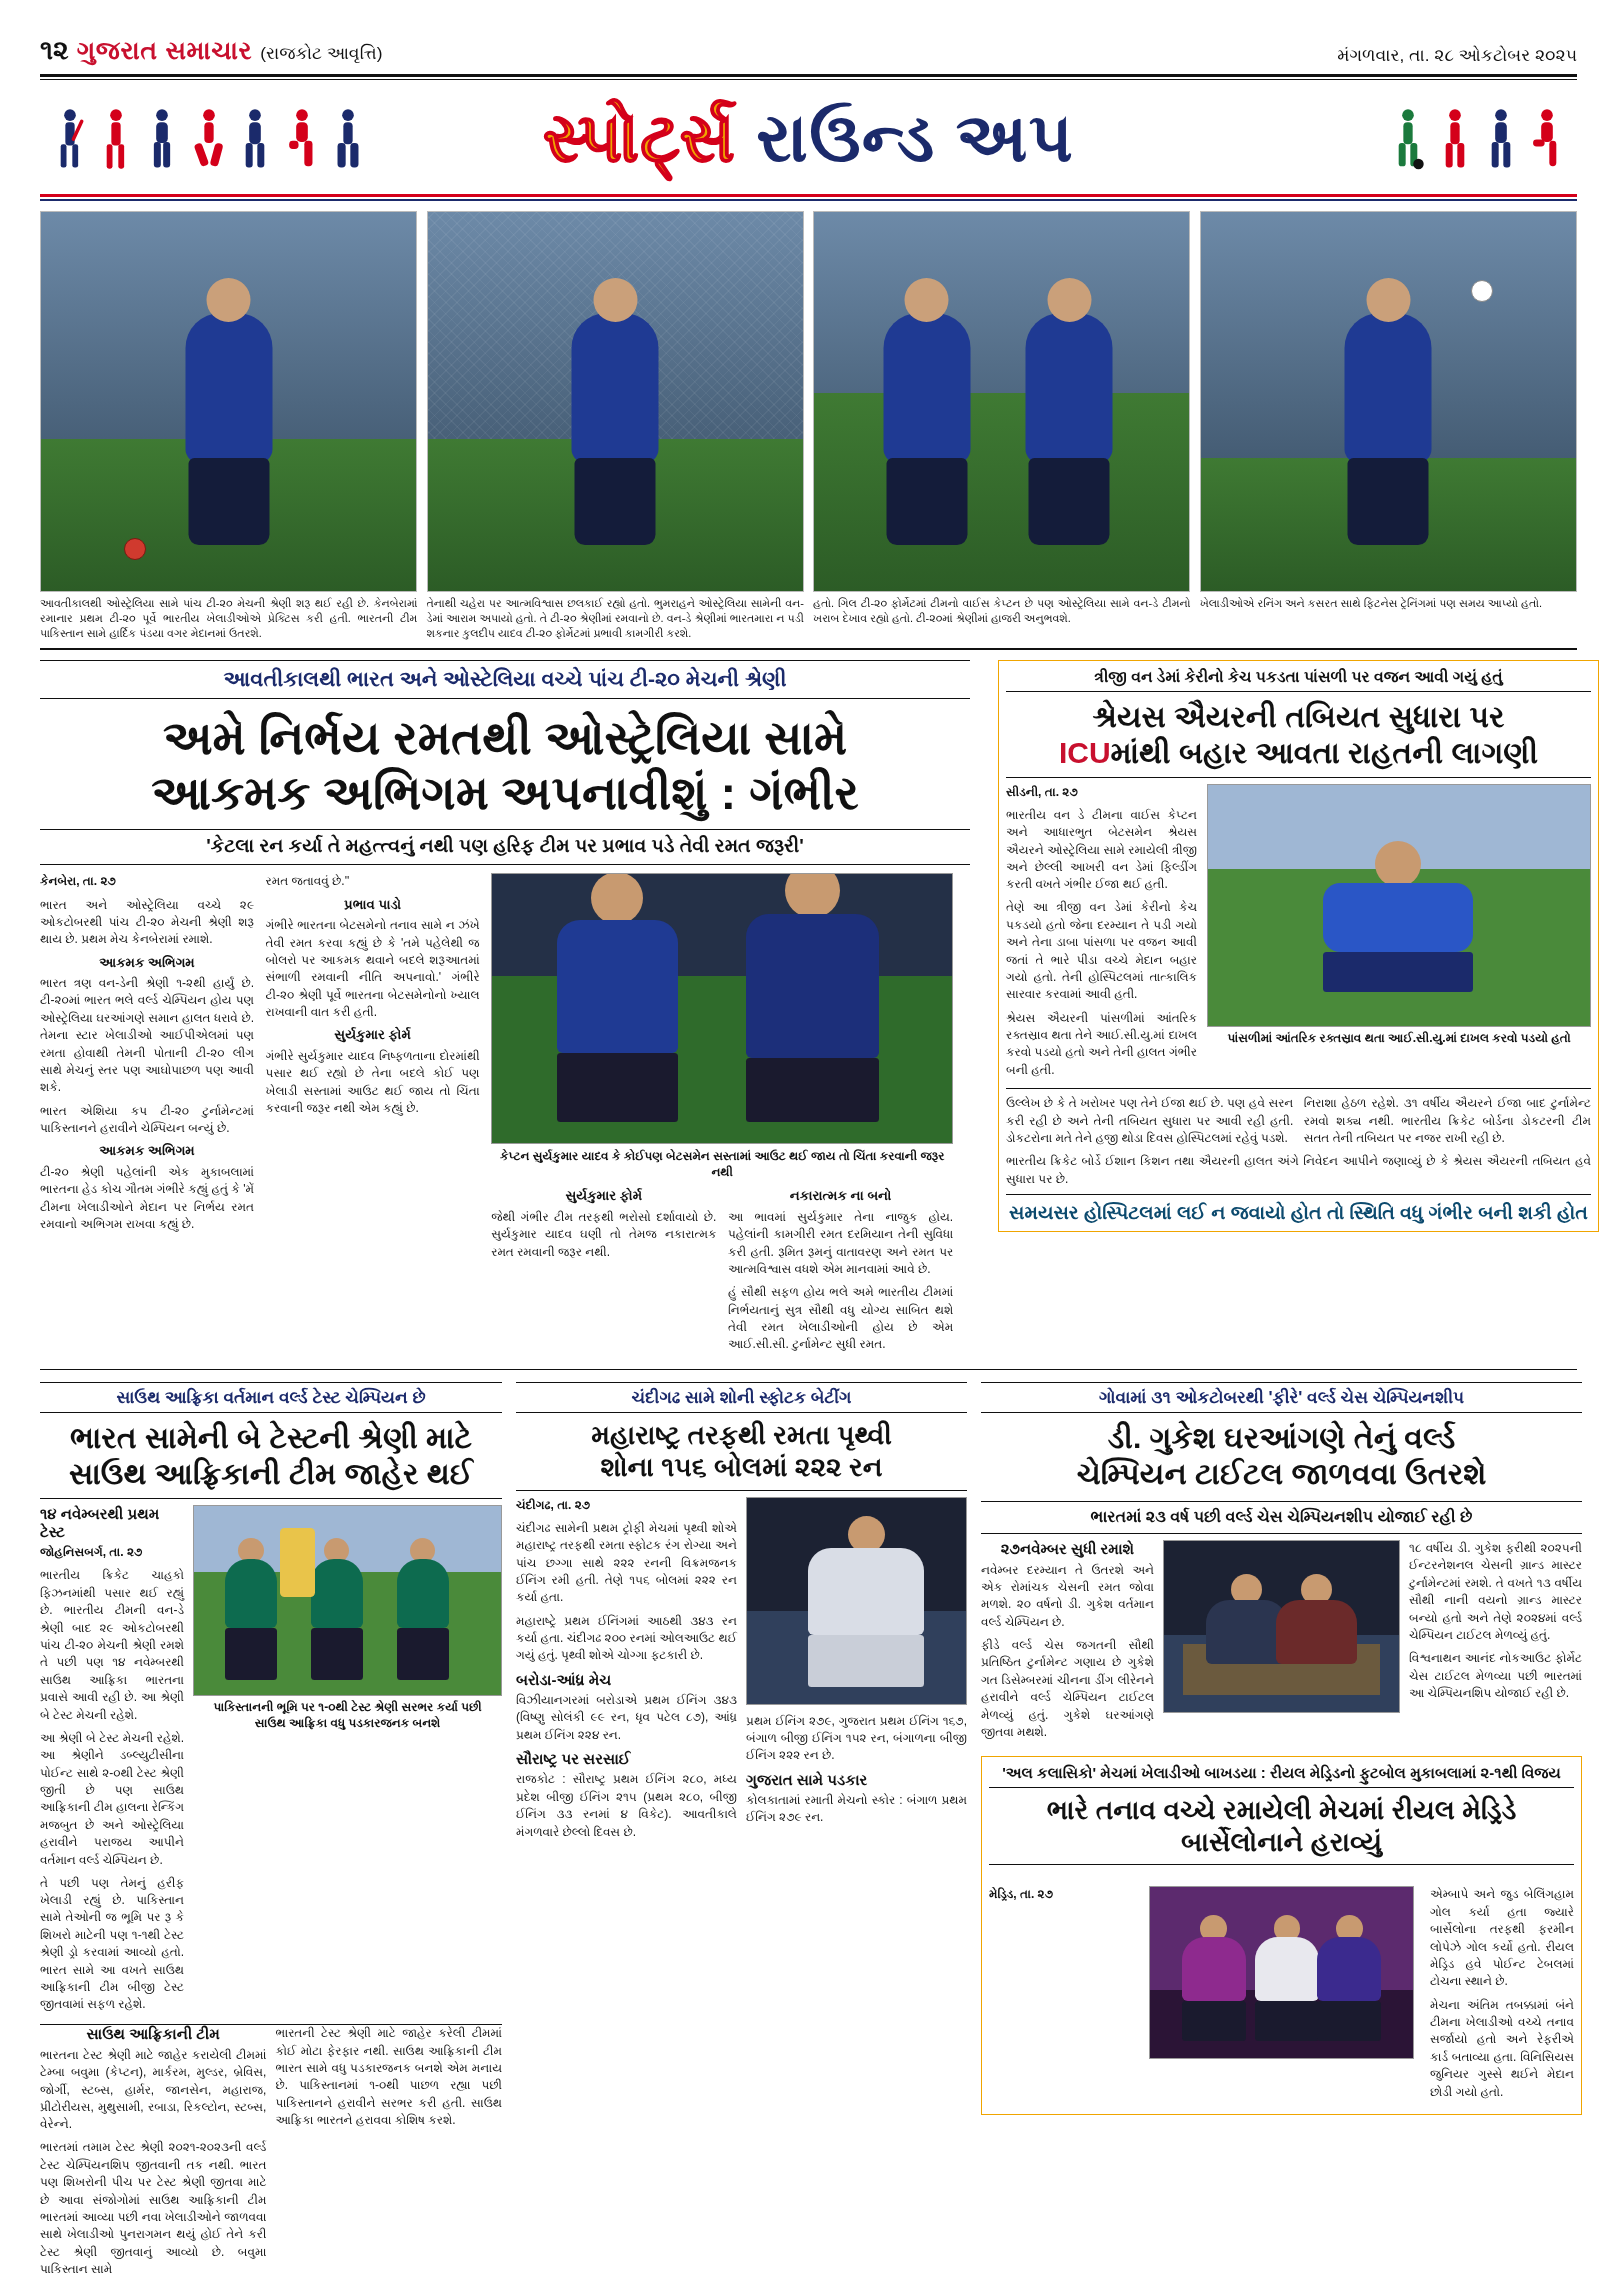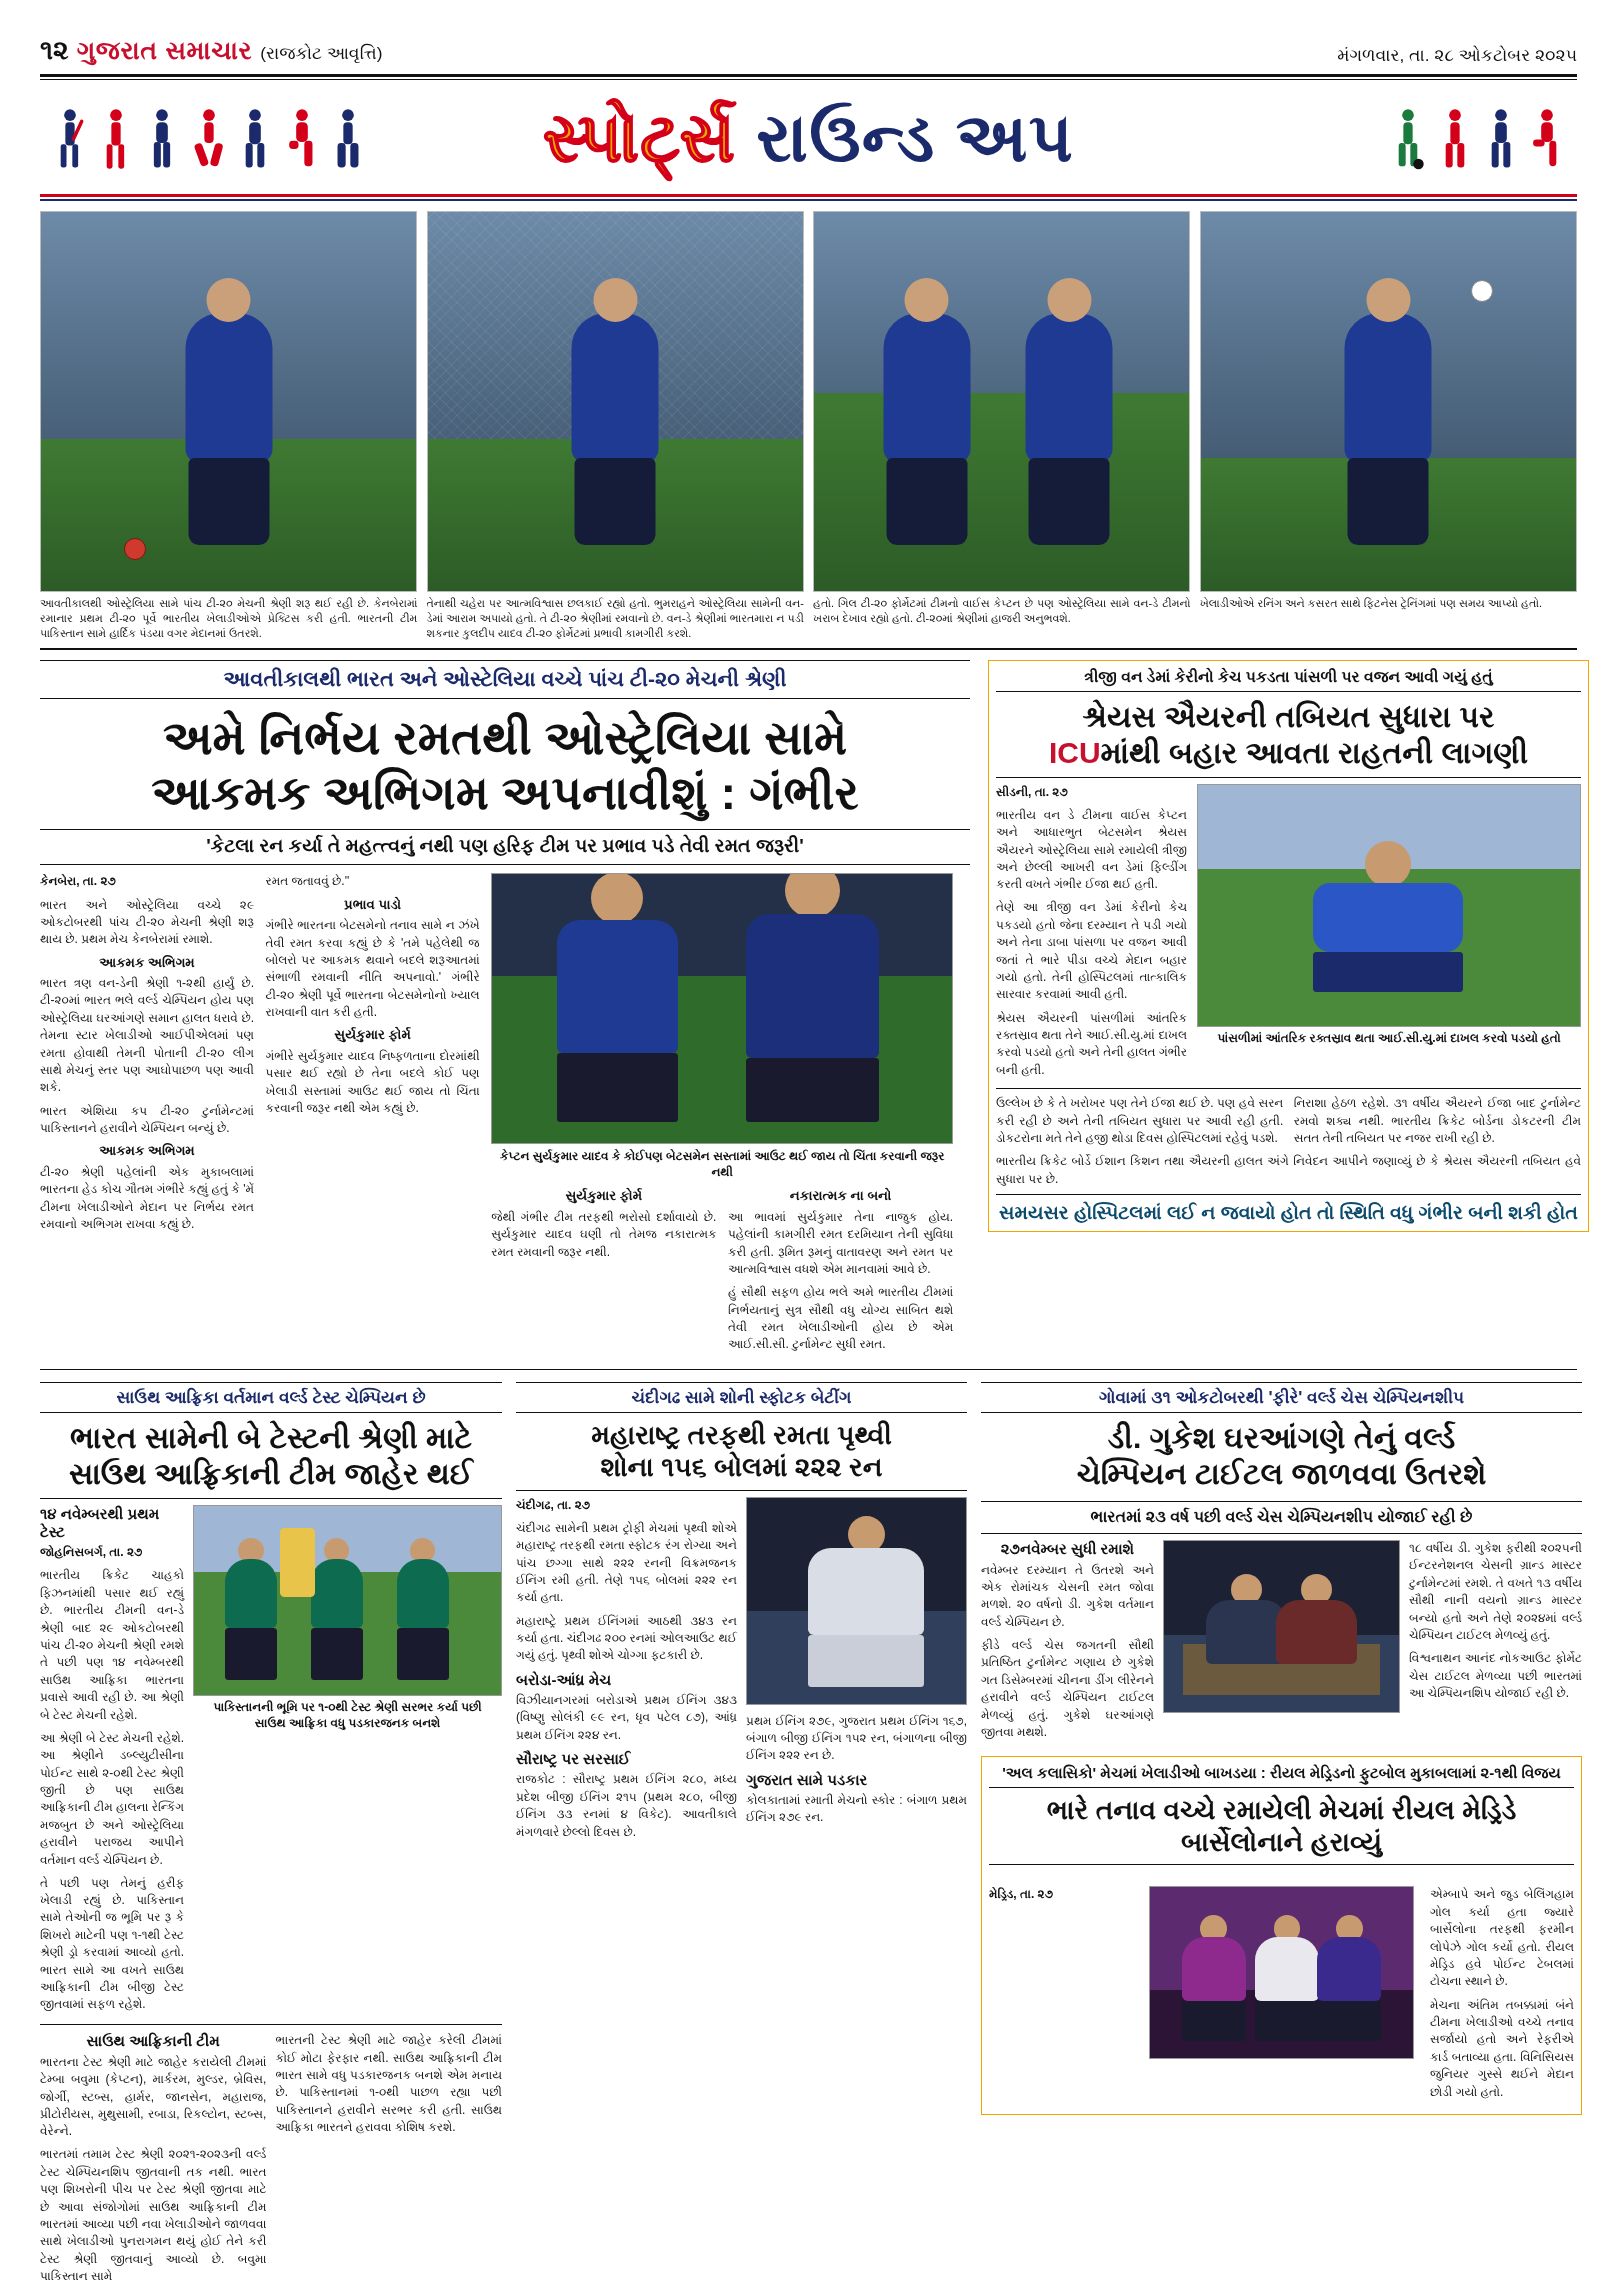--- a/index.html
+++ b/index.html
@@ -90,21 +90,21 @@
     font-size: 11px; line-height: 1.35; color: #111; margin-top: 4.6px; text-align: justify;
   }
   .caption-row { display: grid; grid-template-columns: 1fr 1fr 1fr 1fr; gap: 9.2px; }
 
   .rule-after-photos { height: 2.3px; background:#111; margin-top: 7px; }
 
   
   .main {
     display: grid;
     grid-template-columns: 930px 601px;
-    gap: 18px;
+    gap: 28px;
     margin-top: 10.4px;
   }
   .colL, .colR { position: relative; }
 
   .kicker {
     text-align: center;
     font-size: 21px;
     font-weight: bold;
     color: #1b2a6b;
     border-top: 1.7px solid #111;
@@ -470,21 +470,21 @@
                 <div class="pl-head"></div>
                 <div class="pl-torso" style="background:#0d6b4f;"></div>
                 <div class="pl-legs"></div>
               </div>
             <div style="position:absolute; left:28%; top:12%; width:35px; height:69px; background:#e9c44a; border-radius:4.6px;"></div>
           </div>
           <div class="sp-capt">પાકિસ્તાનની ભૂમિ પર ૧-૦થી ટેસ્ટ શ્રેણી સરભર કર્યા પછી સાઉથ આફ્રિકા વધુ પડકારજનક બનશે</div>
         </div>
       </div>
 
-      <div style="display:grid; grid-template-columns:1fr 1fr; gap:9.2px; border-top:1.2px solid #111; padding-top:7px; margin-top:4.6px;">
+      <div style="display:grid; grid-template-columns:1fr 1fr; gap:9.2px; border-top:1.2px solid #111; padding-top:0; margin-top:4.6px;">
         <div>
           <div class="mini-head" style="text-align:center">સાઉથ આફ્રિકાની ટીમ</div>
           <p class="bodytext">ભારતના ટેસ્ટ શ્રેણી માટે જાહેર કરાયેલી ટીમમાં ટેમ્બા બવુમા (કેપ્ટન), માર્કરમ, મુલ્ડર, બ્રેવિસ, જોર્ગી, સ્ટબ્સ, હાર્મર, જાનસેન, મહારાજ, પ્રીટોરીયસ, મુથુસામી, રબાડા, રિકલ્ટોન, સ્ટબ્સ, વેરેન્ને.</p>
           <p class="bodytext">ભારતમાં તમામ ટેસ્ટ શ્રેણી ૨૦૨૧-૨૦૨૩ની વર્લ્ડ ટેસ્ટ ચેમ્પિયનશિપ જીતવાની તક નથી. ભારત પણ શિખરોની પીચ પર ટેસ્ટ શ્રેણી જીતવા માટે છે આવા સંજોગોમાં સાઉથ આફ્રિકાની ટીમ ભારતમાં આવ્યા પછી નવા ખેલાડીઓને જાળવવા સાથે ખેલાડીઓ પુનરાગમન થયું હોઈ તેને કરી ટેસ્ટ શ્રેણી જીતવાનું આવ્યો છે. બવુમા પાકિસ્તાન સામે</p>
         </div>
         <div>
           <p class="bodytext">ભારતની ટેસ્ટ શ્રેણી માટે જાહેર કરેલી ટીમમાં કોઈ મોટા ફેરફાર નથી. સાઉથ આફ્રિકાની ટીમ ભારત સામે વધુ પડકારજનક બનશે એમ મનાય છે. પાકિસ્તાનમાં ૧-૦થી પાછળ રહ્યા પછી પાકિસ્તાનને હરાવીને સરભર કરી હતી. સાઉથ આફ્રિકા ભારતને હરાવવા કોશિષ કરશે.</p>
         </div>
       </div>
 

